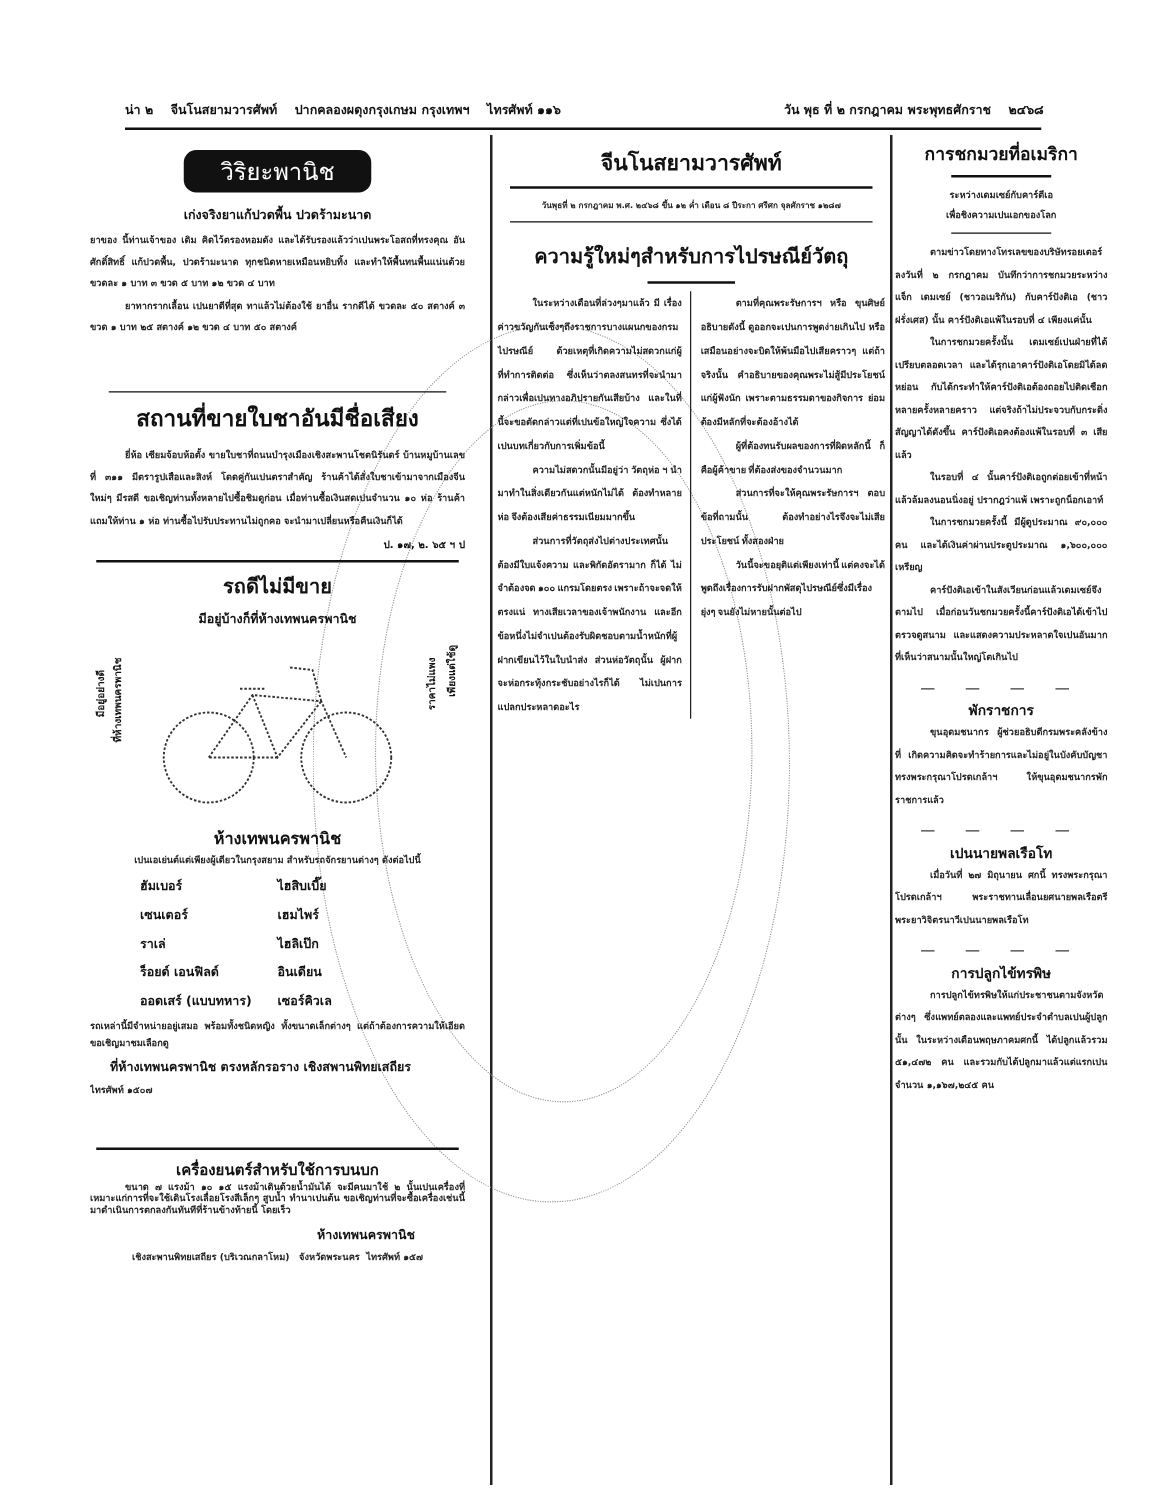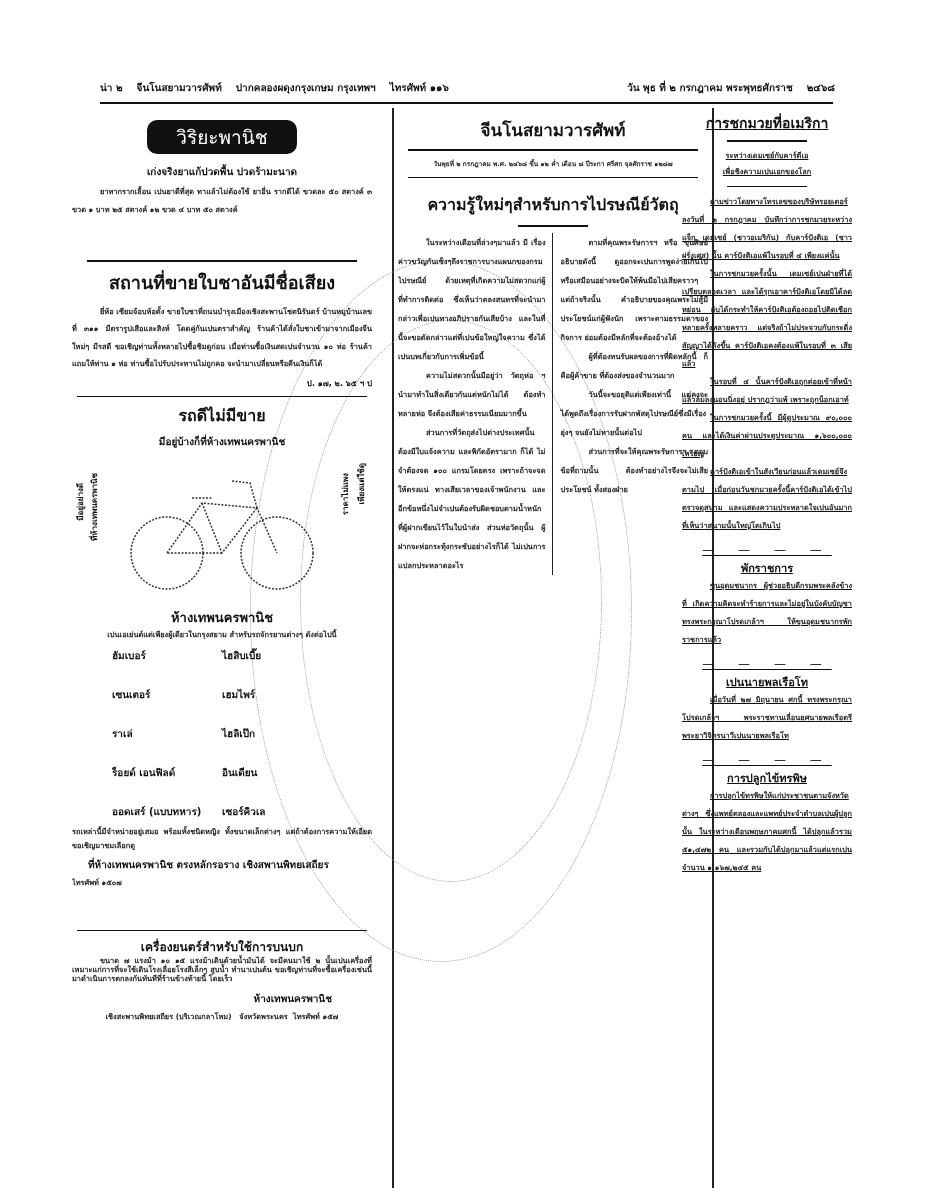--- a/index.html
+++ b/index.html
@@ -10,21 +10,21 @@
   .vrule{position:absolute;width:2px;background:#222;}
   .col{position:absolute;overflow:hidden;}
   .p{font-size:7.4px;line-height:17.5px;text-align:justify;font-weight:bold;color:#222;margin:0;}
   .ind{text-indent:28px;}
   .center{text-align:center;}
   .banner{margin:10px auto 0;width:150px;height:34px;background:#111;color:#fff;border-radius:10px;display:flex;align-items:center;justify-content:center;font-size:19px;font-family:"DejaVu Serif",serif;}
   .sub{font-size:10px;font-weight:bold;text-align:center;margin:10px 0 4px;}
   .big{font-size:18px;font-weight:bold;text-align:center;font-family:"DejaVu Serif",serif;margin:6px 0;}
   .mid{font-size:13px;font-weight:bold;text-align:center;font-family:"DejaVu Serif",serif;}
   .hr{height:1.5px;background:#111;margin:6px auto;}
-  .list{display:grid;grid-template-columns:1fr 1fr;font-size:10px;font-weight:bold;row-gap:24px;padding:6px 40px;}
+  .list{display:grid;grid-template-columns:1fr 1fr;font-size:10px;font-weight:bold;row-gap:8px;padding:6px 40px;}
   .bike{position:relative;height:150px;margin:4px 0;}
   .vert{position:absolute;writing-mode:vertical-rl;transform:rotate(180deg);font-size:8px;font-weight:bold;}
   .stipple{position:absolute;border-radius:50%;border:1px dotted #999;pointer-events:none;}
   .dash{text-align:center;font-size:12px;letter-spacing:10px;margin:8px 0 2px;}
   .sign{text-align:right;font-size:8px;font-weight:bold;margin-top:4px;}
 </style>
 </head>
 <body>
 
 <div class="hdr">
@@ -40,20 +40,21 @@
 
 <div class="vrule" style="top:108px;height:1080px;left:392px;"></div>
 <div class="vrule" style="top:108px;height:1080px;left:712px;"></div>
 
 <div class="stipple" style="left:250px;top:260px;width:380px;height:700px;"></div>
 <div class="stipple" style="left:300px;top:320px;width:300px;height:560px;"></div>
 
 <div class="col" style="left:72px;top:110px;width:300px;height:1080px;">
   <div class="banner">วิริยะพานิช</div>
   <div class="sub">เก่งจริงยาแก้ปวดพื้น ปวดร้ามะนาด</div>
+  <p class="p">ยาของ นี้ท่านเจ้าของ เดิม คิดไว้ตรองหอมดัง และได้รับรองแล้วว่าเปนพระโอสถที่ทรงคุณ อันศักดิ์สิทธิ์ แก้ปวดพื้น, ปวดร้ามะนาด ทุกชนิดหายเหมือนหยิบทิ้ง และทำให้พื้นทนพื้นแน่นด้วย ขวดละ ๑ บาท ๓ ขวด ๕ บาท ๑๒ ขวด ๔ บาท</p>
   <p class="p ind">ยาทากรากเลื้อน เปนยาดีที่สุด ทาแล้วไม่ต้องใช้ ยาอื่น รากดีได้ ขวดละ ๕๐ สตางค์ ๓ ขวด ๑ บาท ๒๕ สตางค์ ๑๒ ขวด ๔ บาท ๕๐ สตางค์</p>
 
   <div class="hr" style="width:270px;margin-top:42px;"></div>
   <div class="big">สถานที่ขายใบชาอันมีชื่อเสียง</div>
   <p class="p ind">ยี่ห้อ เซียมจ้อบห้อตั้ง ขายใบชาที่ถนนบำรุงเมืองเชิงสะพานโชตนิรันดร์ บ้านหมูบ้านเลขที่ ๓๑๑ มีตรารูปเสือและสิงห์ โดดคู่กันเปนตราสำคัญ ร้านค้าได้สั่งใบชาเข้ามาจากเมืองจีน ใหม่ๆ มีรสดี ขอเชิญท่านทั้งหลายไปซื้อชิมดูก่อน เมื่อท่านซื้อเงินสดเปนจำนวน ๑๐ ห่อ ร้านค้าแถมให้ท่าน ๑ ห่อ ท่านซื้อไปรับประทานไม่ถูกคอ จะนำมาเปลี่ยนหรือคืนเงินก็ได้</p>
   <div class="sign">ป. ๑๗, ๒. ๖๕ ฯ ป</div>
 
   <div class="hr" style="width:290px;"></div>
   <div class="big" style="font-size:16px;">รถดีไม่มีขาย</div>
   <div class="sub" style="margin:2px 0;">มีอยู่บ้างก็ที่ห้างเทพนครพานิช</div>
@@ -101,36 +102,36 @@
   </div>
 </div>
 
 <div class="col" style="left:398px;top:110px;width:310px;height:1080px;">
   <div class="big" style="font-size:17px;margin-top:6px;">จีนโนสยามวารศัพท์</div>
   <div class="hr" style="width:290px;"></div>
   <div class="p center" style="font-size:6.5px;line-height:14px;">วันพุธที่ ๒ กรกฎาคม พ.ศ. ๒๔๖๘ ขึ้น ๑๒ ค่ำ เดือน ๘ ปีระกา ศรีศก จุลศักราช ๑๒๘๗</div>
   <div class="hr" style="width:290px;"></div>
   <div class="big" style="font-size:16px;margin:14px 0 8px;">ความรู้ใหม่ๆสำหรับการไปรษณีย์วัตถุ</div>
   <div class="hr" style="width:70px;"></div>
-  <div style="display:flex;gap:8px;">
+  <div style="display:flex;gap:8px;font-family:Liberation Serif, serif;">
     <div style="flex:1;border-right:1.5px solid #222;padding-right:6px;">
       <p class="p ind" style="line-height:19px;">ในระหว่างเดือนที่ล่วงๆมาแล้ว มี เรื่องค่าวขวัญกันเซ็งๆถึงราชการบางแผนกของกรมไปรษณีย์ ด้วยเหตุที่เกิดความไม่สดวกแก่ผู้ที่ทำการติดต่อ ซึ่งเห็นว่าตลงสนทรที่จะนำมากล่าวเพื่อเปนทางอภิปรายกันเสียบ้าง และในที่นี้จะขอตัดกล่าวแต่ที่เปนข้อใหญ่ใจความ ซึ่งได้เปนบทเกี่ยวกับการเพิ่มข้อนี้</p>
       <p class="p ind" style="line-height:19px;">ความไม่สดวกนั้นมีอยู่ว่า วัตถุห่อ ฯ นำมาทำในสิ่งเดียวกันแต่หนักไม่ได้ ต้องทำหลายห่อ จึงต้องเสียค่าธรรมเนียมมากขึ้น</p>
       <p class="p ind" style="line-height:19px;">ส่วนการที่วัตถุส่งไปต่างประเทศนั้นต้องมีใบแจ้งความ และพิกัดอัตรามาก ก็ได้ ไม่จำต้องจด ๑๐๐ แกรมโดยตรง เพราะถ้าจะจดให้ตรงแน่ ทางเสียเวลาของเจ้าพนักงาน และอีกข้อหนึ่งไม่จำเปนต้องรับผิดชอบตามน้ำหนักที่ผู้ฝากเขียนไว้ในใบนำส่ง ส่วนห่อวัตถุนั้น ผู้ฝากจะห่อกระทุ้งกระชับอย่างไรก็ได้ ไม่เปนการแปลกประหลาดอะไร</p>
     </div>
     <div style="flex:1;">
       <p class="p ind" style="line-height:19px;">ตามที่คุณพระรัษการฯ หรือ ขุนศิษย์อธิบายดังนี้ ดูออกจะเปนการพูดง่ายเกินไป หรือเสมือนอย่างจะบิดให้พ้นมือไปเสียคราวๆ แต่ถ้าจริงนั้น คำอธิบายของคุณพระไม่สู้มีประโยชน์แก่ผู้ฟังนัก เพราะตามธรรมดาของกิจการ ย่อมต้องมีหลักที่จะต้องอ้างได้</p>
       <p class="p ind" style="line-height:19px;">ผู้ที่ต้องทนรับผลของการที่ผิดหลักนี้ ก็คือผู้ค้าขาย ที่ต้องส่งของจำนวนมาก</p>
+      <p class="p ind" style="line-height:19px;">ส่วนการที่จะให้คุณพระรัษการฯ ตอบข้อที่ถามนั้น ต้องทำอย่างไรจึงจะไม่เสียประโยชน์ ทั้งสองฝ่าย</p>
       <p class="p ind" style="line-height:19px;">วันนี้จะขอยุติแต่เพียงเท่านี้ แต่คงจะได้พูดถึงเรื่องการรับฝากพัสดุไปรษณีย์ซึ่งมีเรื่องยุ่งๆ จนยังไม่หายนั้นต่อไป</p>
-      <p class="p ind" style="line-height:19px;">ส่วนการที่จะให้คุณพระรัษการฯ ตอบข้อที่ถามนั้น ต้องทำอย่างไรจึงจะไม่เสียประโยชน์ ทั้งสองฝ่าย</p>
     </div>
   </div>
 </div>
 
-<div class="col" style="left:682px;top:110px;width:170px;height:1080px;text-decoration:underline;">
+<div class="col" style="left:716px;top:110px;width:170px;height:1080px;">
   <div class="mid" style="font-size:14px;margin-top:2px;">การชกมวยที่อเมริกา</div>
   <div class="hr" style="width:80px;"></div>
   <div class="p center" style="line-height:16px;">ระหว่างเดมเซย์กับคาร์ตีเอ</div>
   <div class="p center" style="line-height:16px;">เพื่อชิงความเปนเอกของโลก</div>
   <div class="hr" style="width:80px;"></div>
   <p class="p ind" style="line-height:18px;">ตามข่าวโดยทางโทรเลขของบริษัทรอยเตอร์ ลงวันที่ ๒ กรกฎาคม บันทึกว่าการชกมวยระหว่าง แจ็ก เดมเซย์ (ชาวอเมริกัน) กับคาร์ปังติเอ (ชาวฝรั่งเศส) นั้น คาร์ปังติเอแพ้ในรอบที่ ๔ เพียงแค่นั้น</p>
   <p class="p ind" style="line-height:18px;">ในการชกมวยครั้งนั้น เดมเซย์เปนฝ่ายที่ได้เปรียบตลอดเวลา และได้รุกเอาคาร์ปังติเอโดยมิได้ลดหย่อน กับได้กระทำให้คาร์ปังติเอต้องถอยไปติดเชือกหลายครั้งหลายคราว แต่จริงถ้าไม่ประจวบกับกระดิ่งสัญญาได้ดังขึ้น คาร์ปังติเอคงต้องแพ้ในรอบที่ ๓ เสียแล้ว</p>
   <p class="p ind" style="line-height:18px;">ในรอบที่ ๔ นั้นคาร์ปังติเอถูกต่อยเข้าที่หน้า แล้วล้มลงนอนนิ่งอยู่ ปรากฎว่าแพ้ เพราะถูกน็อกเอาท์</p>
   <p class="p ind" style="line-height:18px;">ในการชกมวยครั้งนี้ มีผู้ดูประมาณ ๙๐,๐๐๐ คน และได้เงินค่าผ่านประตูประมาณ ๑,๖๐๐,๐๐๐ เหรียญ</p>
   <p class="p ind" style="line-height:18px;">คาร์ปังติเอเข้าในสังเวียนก่อนแล้วเดมเซย์จึงตามไป เมื่อก่อนวันชกมวยครั้งนี้คาร์ปังติเอได้เข้าไปตรวจดูสนาม และแสดงความประหลาดใจเปนอันมาก ที่เห็นว่าสนามนั้นใหญ่โตเกินไป</p>

